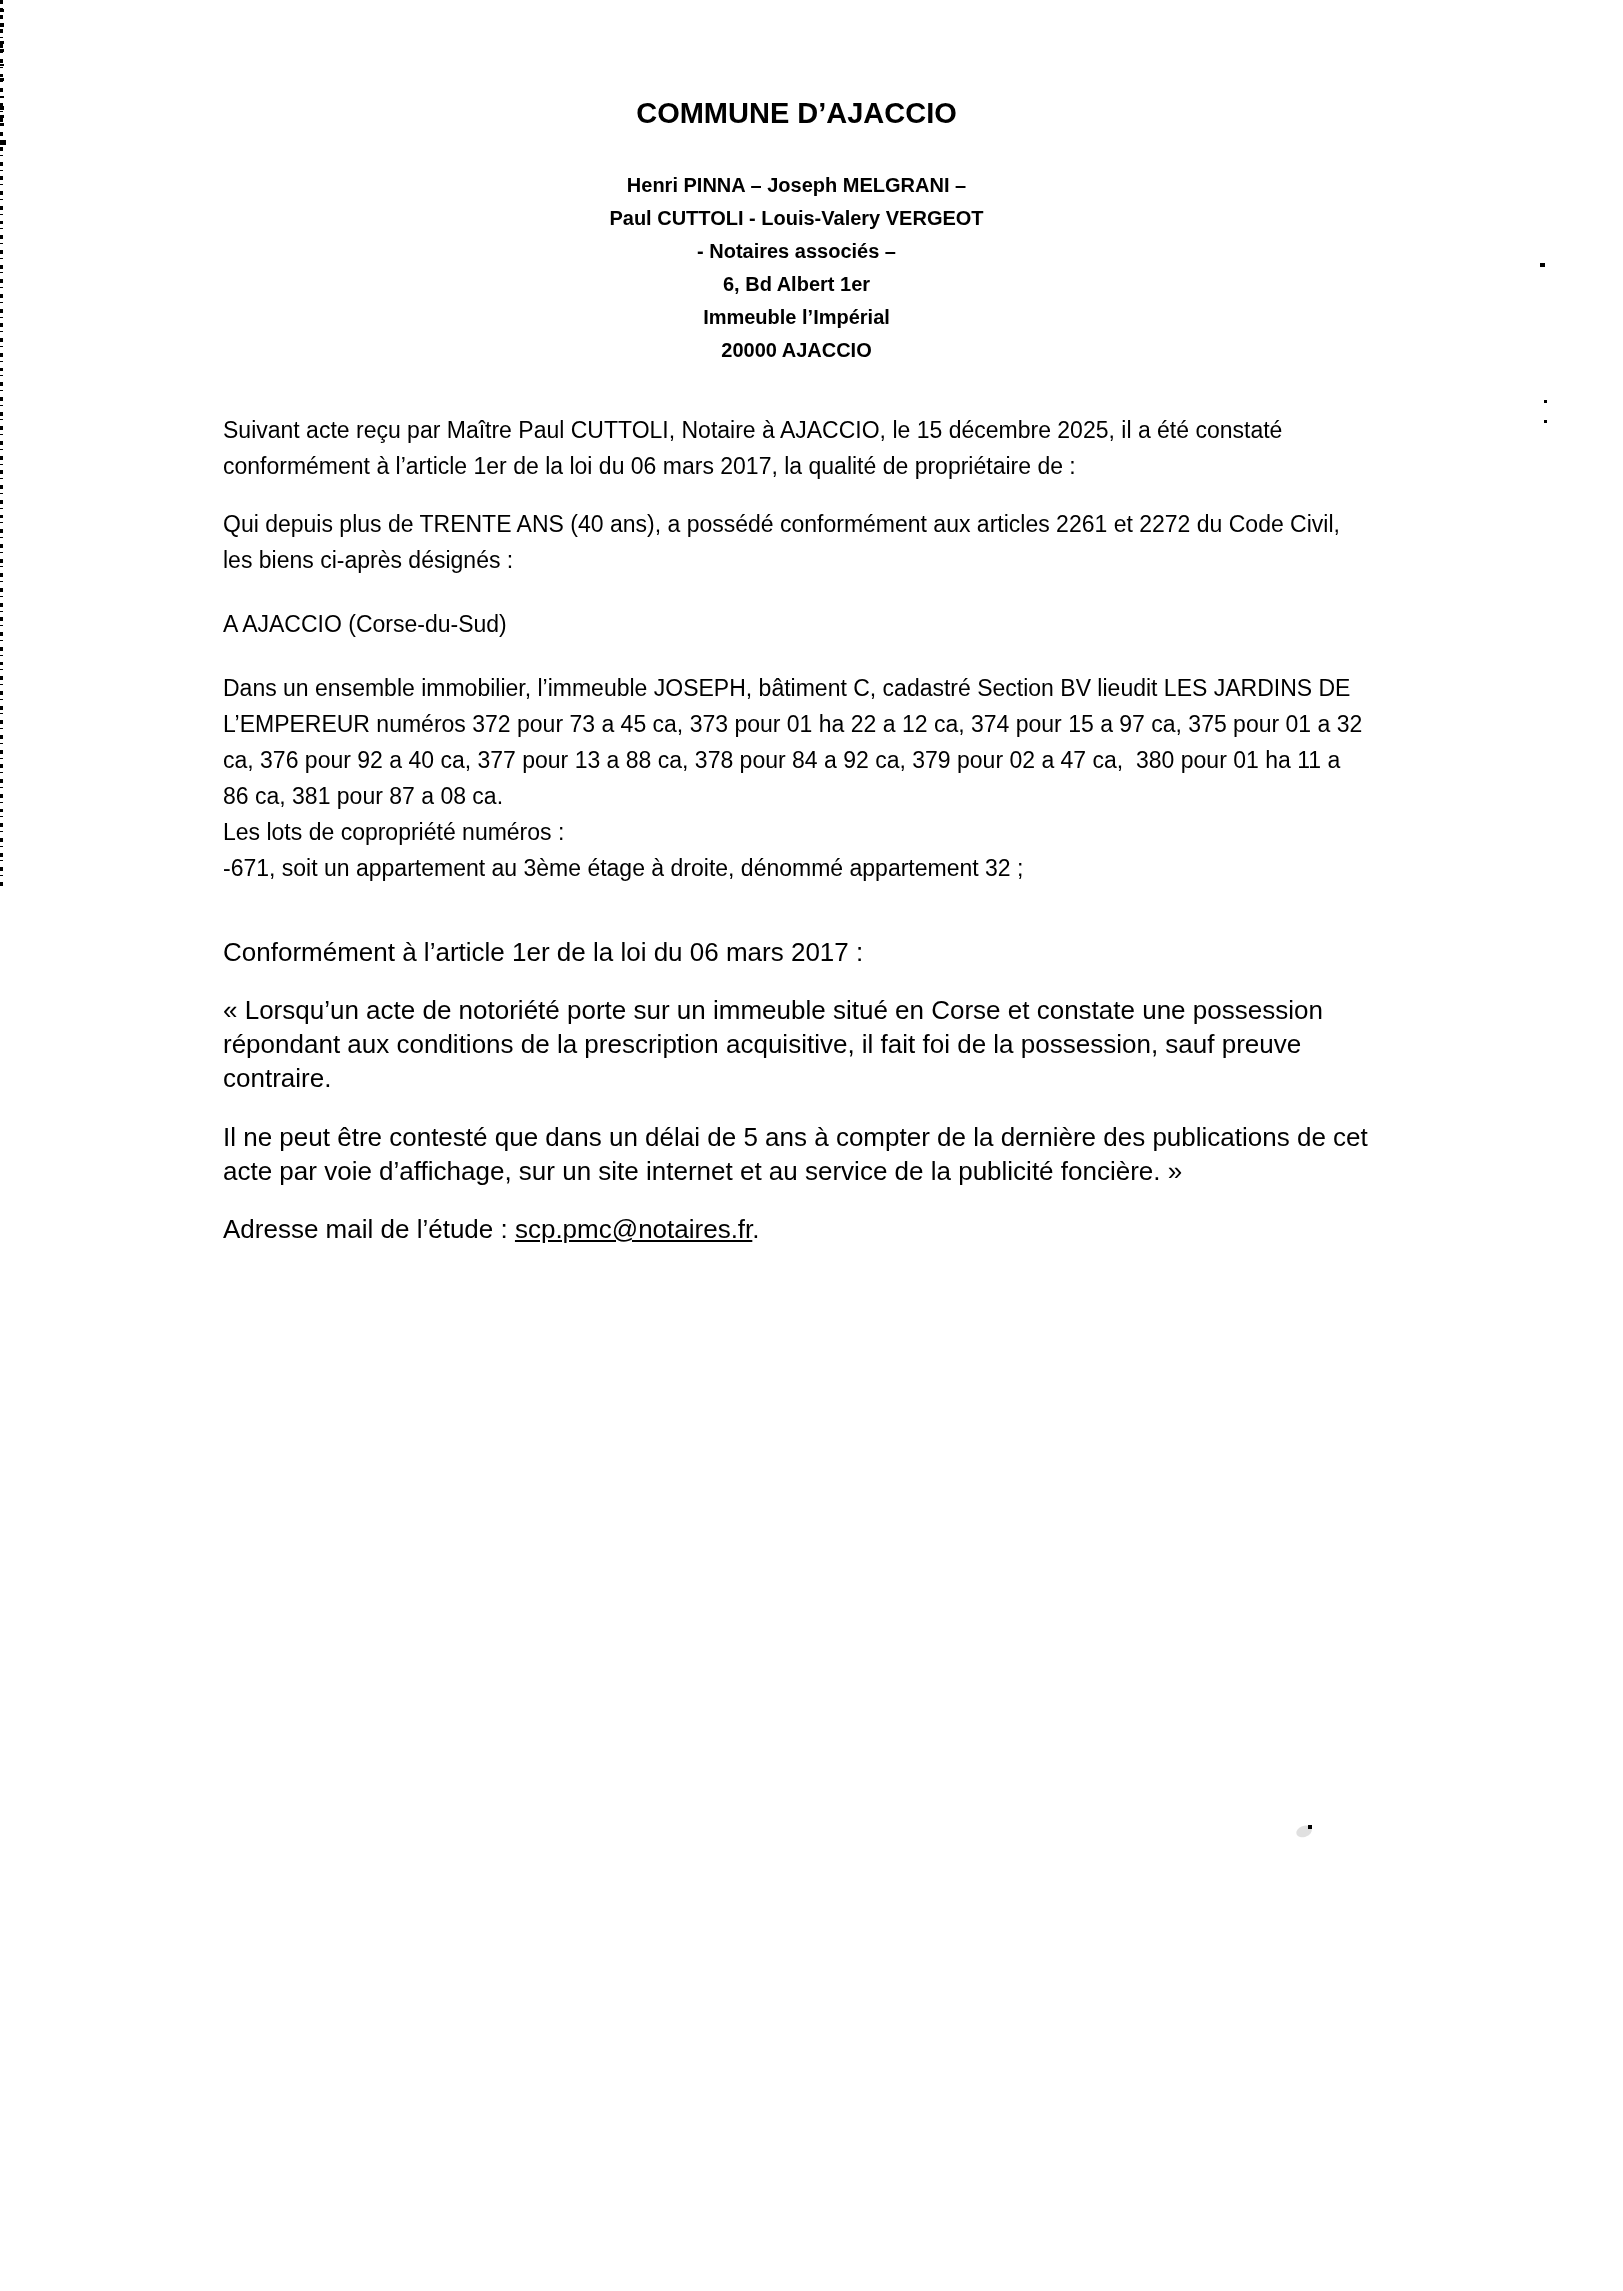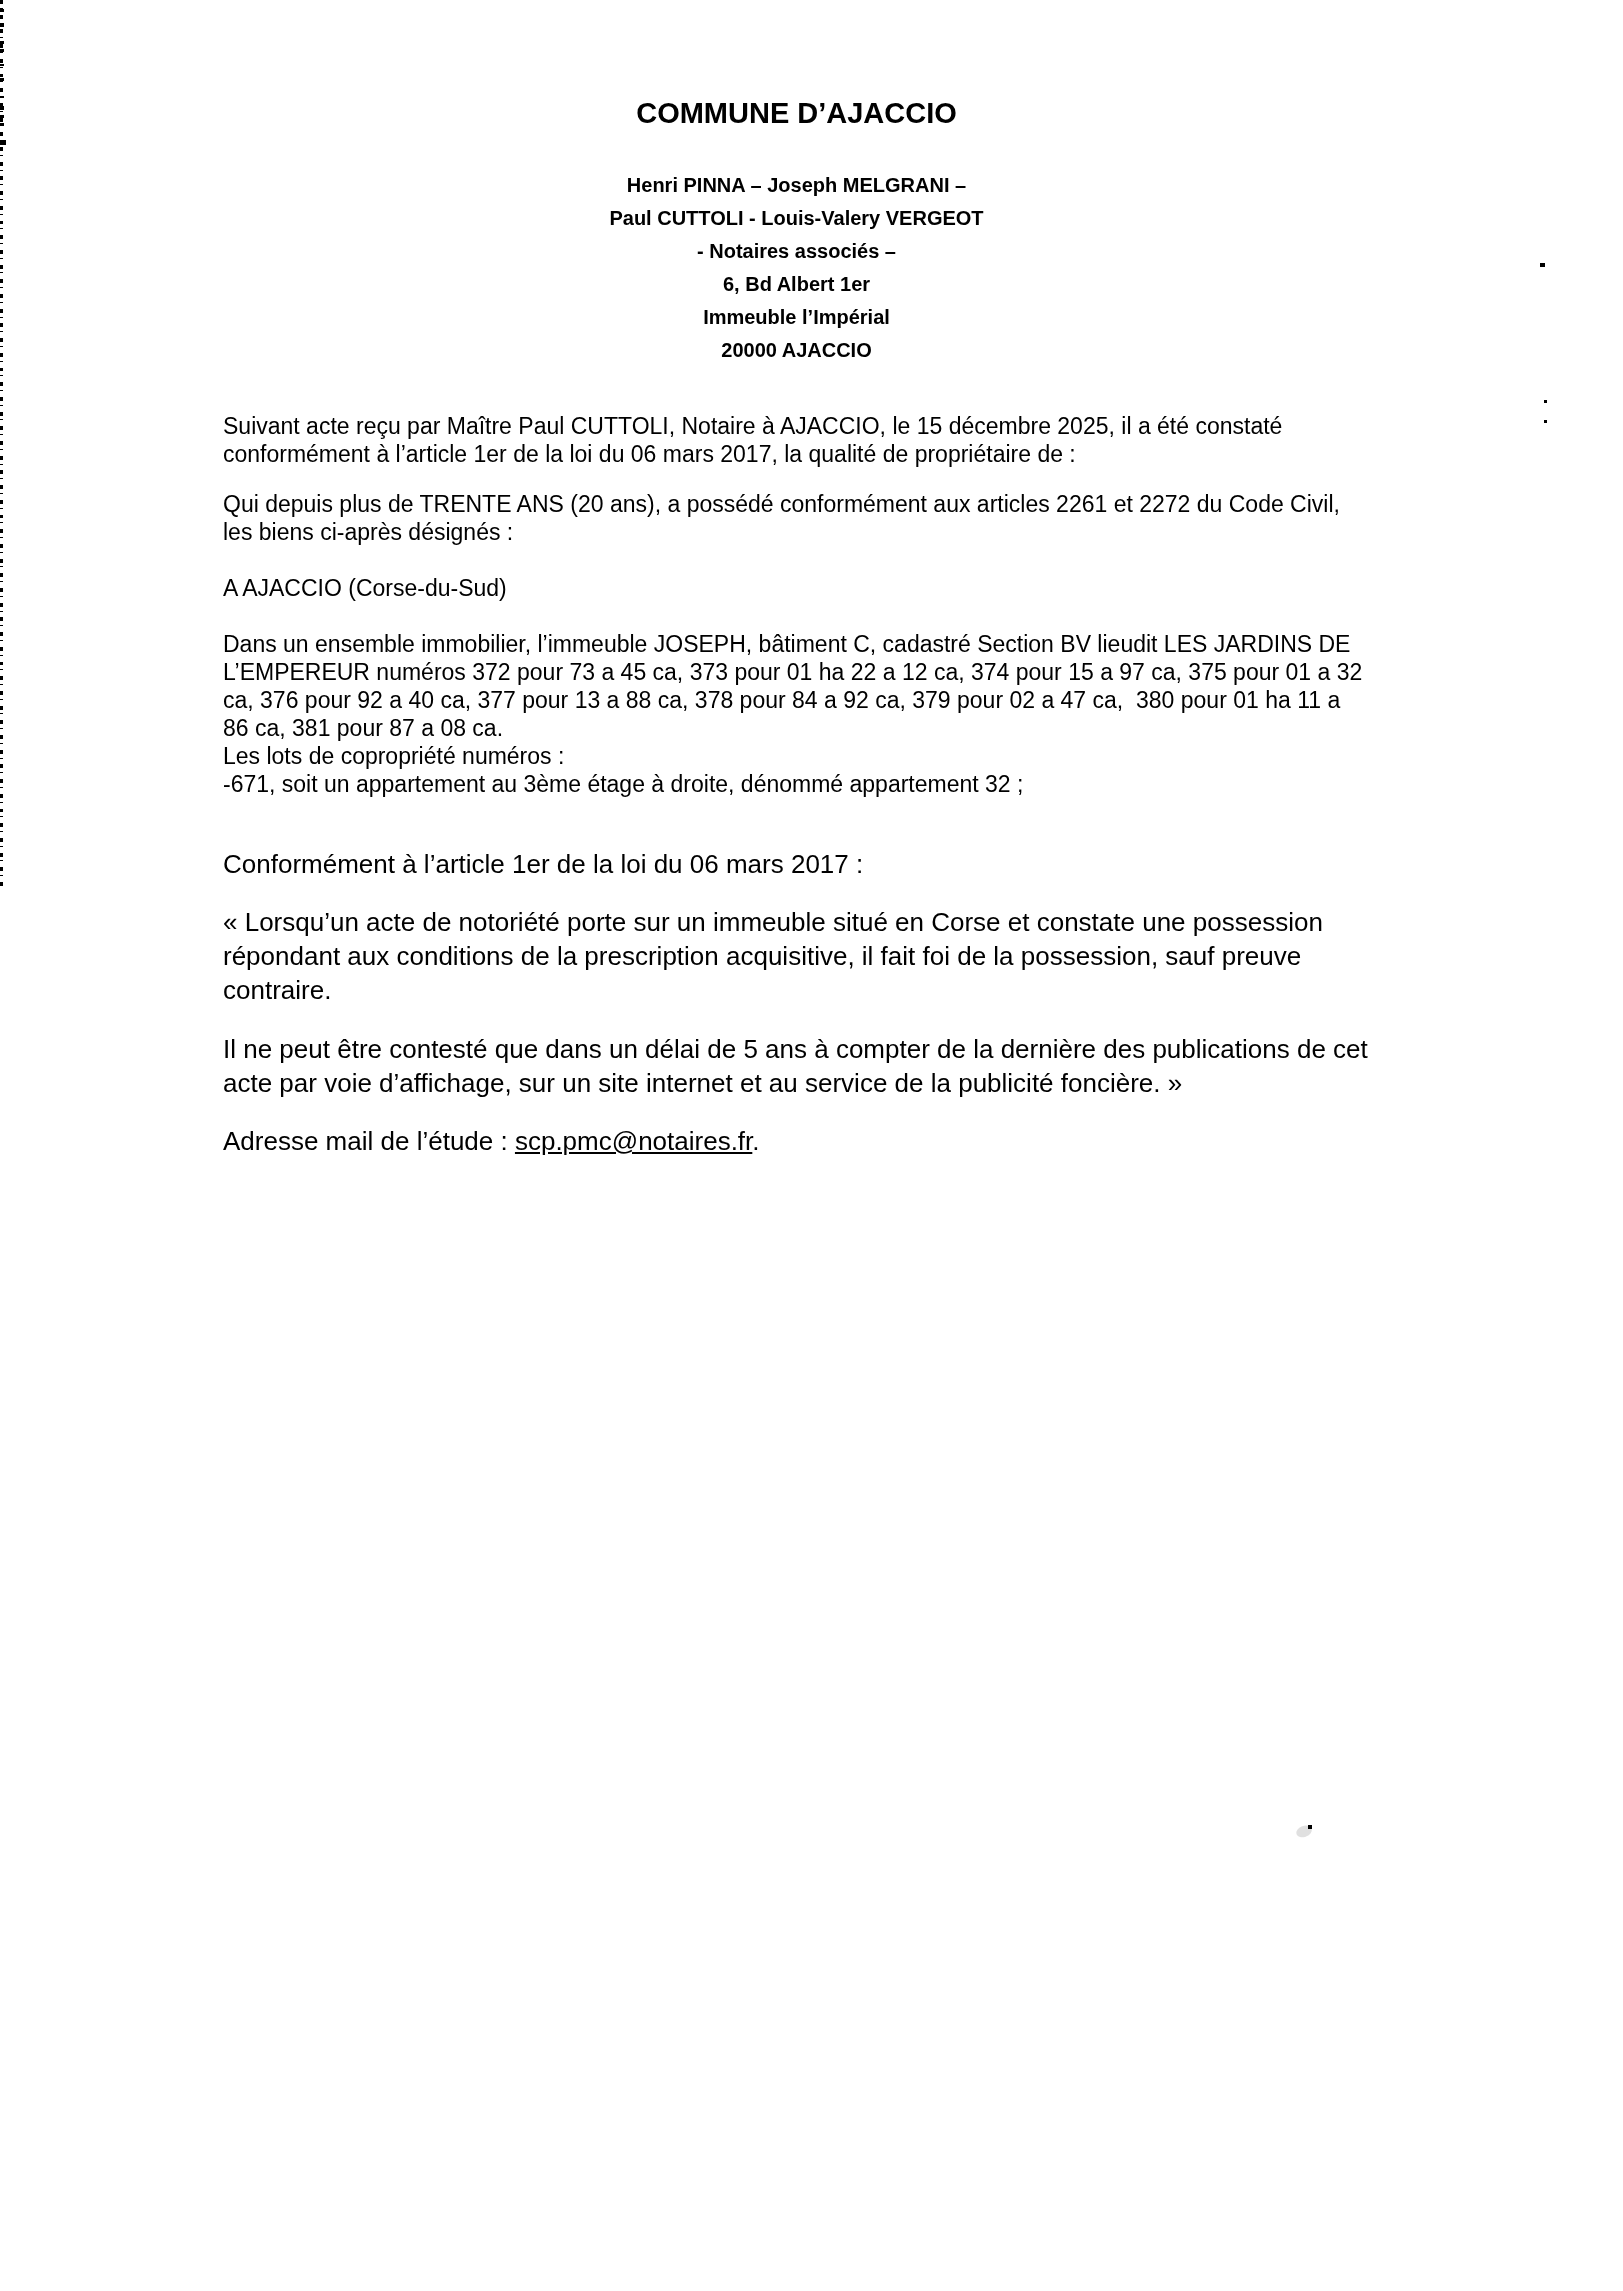--- a/index.html
+++ b/index.html
@@ -15,21 +15,21 @@
     position: absolute;
     left: 223px; top: 0;
     width: 1147px;
   }
   .center { text-align: center; }
   .h-title   { font-weight: bold; font-size: 29px; line-height: 35px; margin: 96px 0 8px 0; }
   .h-sub     { font-weight: bold; font-size: 29px; line-height: 35px; margin: 26.5px 0 0 0; }
   .h-block   { font-weight: bold; font-size: 20px; line-height: 33px; margin: 38px 0 0 0; }
   .h-block div { margin: 0; }
   p, .line { white-space: pre-wrap; }
-  .b1 { font-size: 23px; line-height: 28px; margin: 0; }
+  .b1 { font-size: 23px; line-height: 36px; margin: 0; }
   .b2 { font-size: 26px; line-height: 34px; margin: 0; }
   #p-acte       { margin-top: 45px; }
   #p-societe    { margin-top: 26.5px; }
   #p-possession { margin-top: 21.6px; }
   #p-lieu       { margin-top: 28px; }
   #p-cadastre   { margin-top: 28px; }
   #p-conf       { margin-top: 49px; }
   #p-cit1       { margin-top: 24.5px; }
   #p-cit2       { margin-top: 24.5px; }
   #p-mail       { margin-top: 24.5px; }
@@ -66,21 +66,21 @@
     <div>Paul CUTTOLI - Louis-Valery VERGEOT</div>
     <div>- Notaires associés –</div>
     <div>6, Bd Albert 1er</div>
     <div>Immeuble l’Impérial</div>
     <div>20000 AJACCIO</div>
   </div>
 
   <p class="b1" id="p-acte">Suivant acte reçu par Maître Paul CUTTOLI, Notaire à AJACCIO, le 15 décembre 2025, il a été constaté conformément à l’article 1er de la loi du 06 mars 2017, la qualité de propriétaire de :</p>
 
 
-  <p class="b1" id="p-possession">Qui depuis plus de TRENTE ANS (20 ans), a possédé conformément aux articles 2261 et 2272 du Code Civil, les biens ci-après désignés :</p>
+  <p class="b1" id="p-possession">Qui depuis plus de TRENTE ANS (40 ans), a possédé conformément aux articles 2261 et 2272 du Code Civil, les biens ci-après désignés :</p>
 
   <p class="b1" id="p-lieu">A AJACCIO (Corse-du-Sud)</p>
 
   <div id="p-cadastre">
     <p class="b1">Dans un ensemble immobilier, l’immeuble JOSEPH, bâtiment C, cadastré Section BV lieudit LES JARDINS DE L’EMPEREUR numéros 372 pour 73 a 45 ca, 373 pour 01 ha 22 a 12 ca, 374 pour 15 a 97 ca, 375 pour 01 a 32 ca, 376 pour 92 a 40 ca, 377 pour 13 a 88 ca, 378 pour 84 a 92 ca, 379 pour 02 a 47 ca,  380 pour 01 ha 11 a 86 ca, 381 pour 87 a 08 ca.</p>
     <div class="b1 line">Les lots de copropriété numéros :</div>
     <div class="b1 line">-671, soit un appartement au 3ème étage à droite, dénommé appartement 32 ;</div>
   </div>
 
   <p class="b2" id="p-conf">Conformément à l’article 1er de la loi du 06 mars 2017 :</p>

